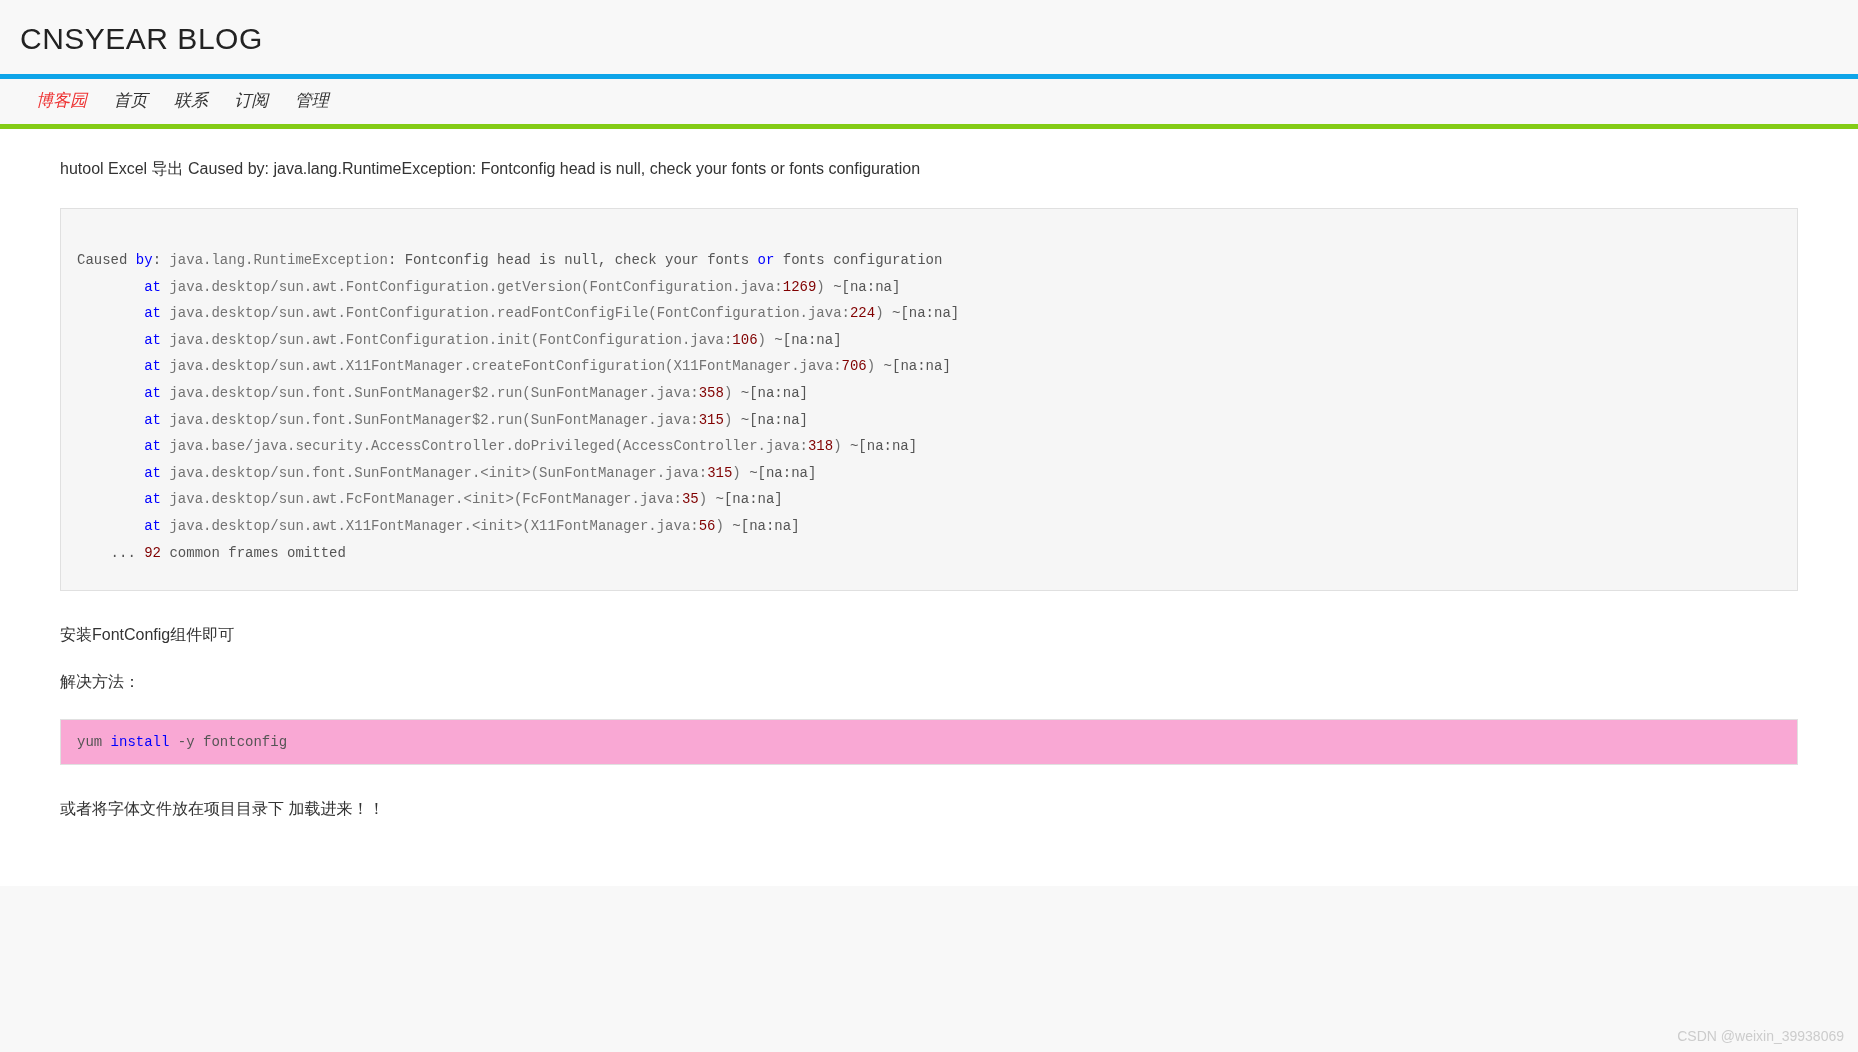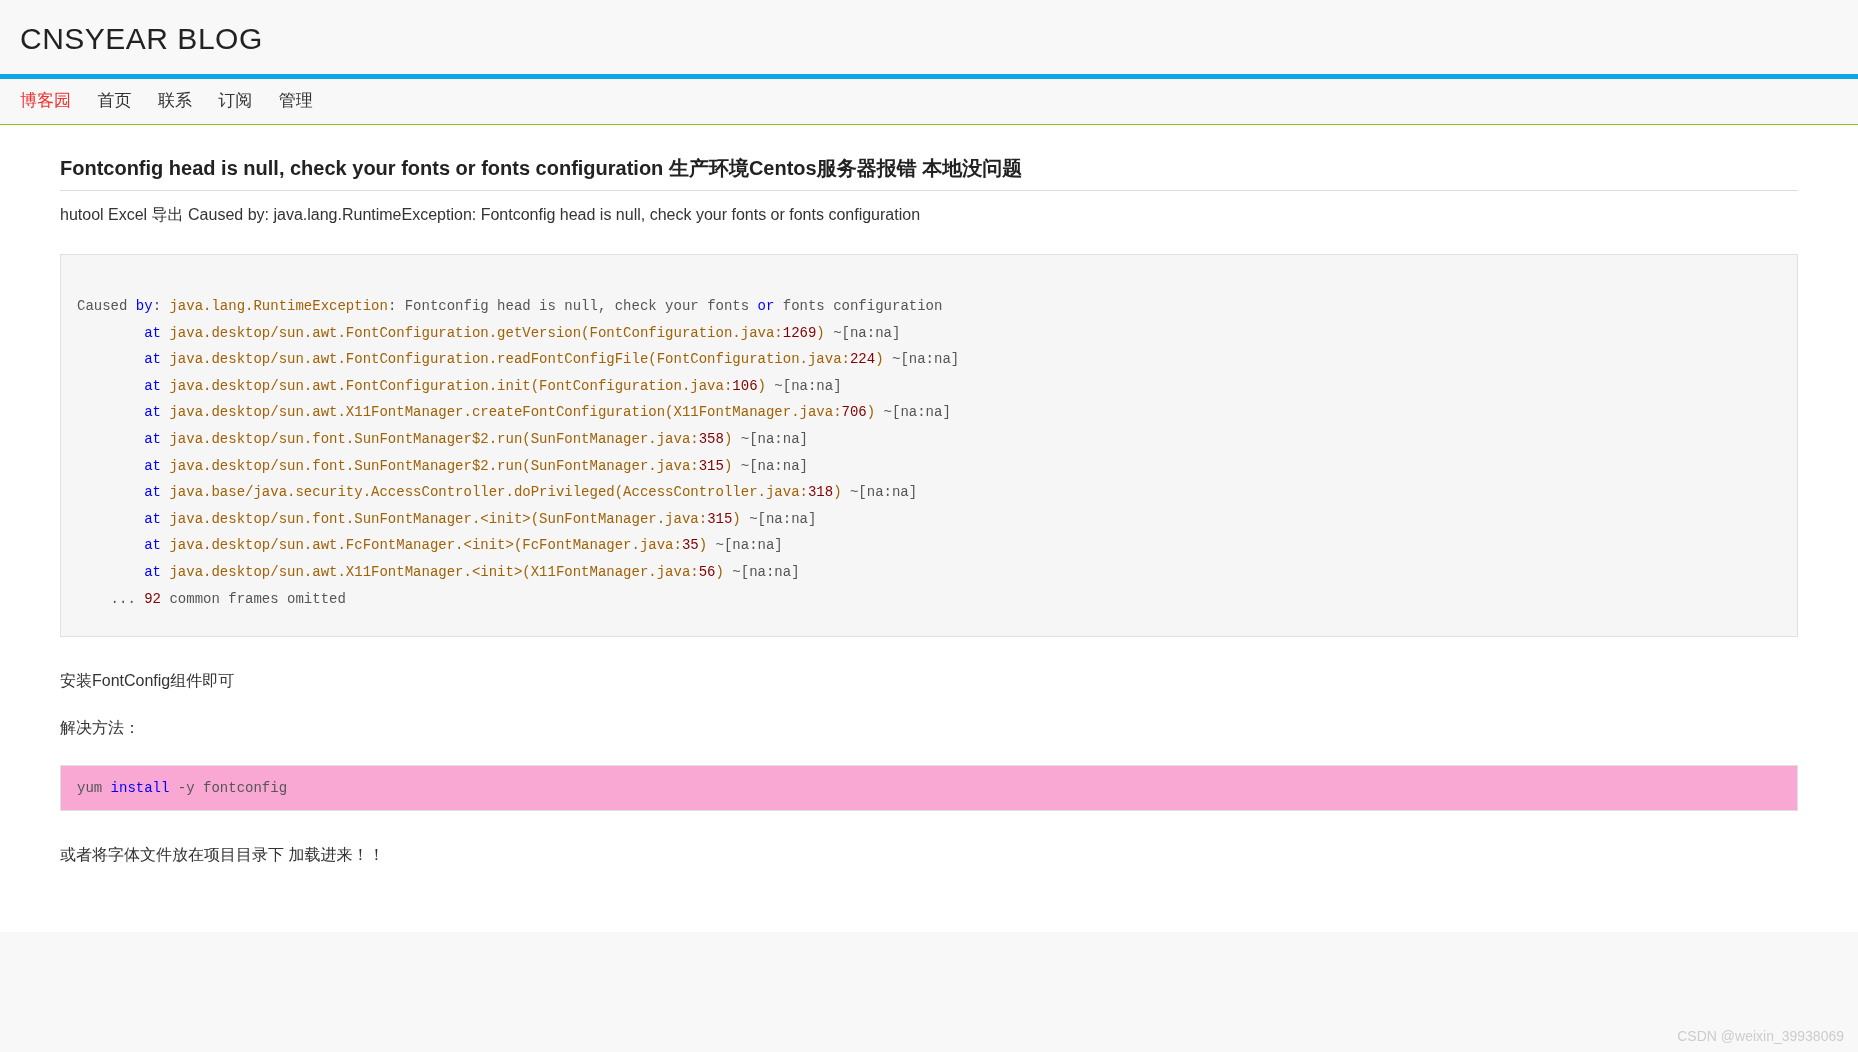--- a/index.html
+++ b/index.html
@@ -18,22 +18,23 @@
     font-weight: 400;
     color: #222;
     letter-spacing: 0.5px;
   }
   .blog-subtitle {
     font-size: 15px;
     color: #999;
     margin-top: 8px;
   }
   .nav {
-    padding: 10px 20px 12px 20px;
-    border-bottom: 1px solid #84cc16;
+    padding: 10px 20px 12px 36px;
+    border-bottom: 5px solid #84cc16;
+    font-style: italic;
   }
   .nav a {
     display: inline-block;
     margin-right: 22px;
     font-size: 17px;
     color: #333;
     text-decoration: none;
   }
   .nav a.active { color: #e33; }
   .content {
@@ -69,21 +70,21 @@
   .codeblock2 {
     background: #f9a8d4;
     border: 1px solid #e0e0e0;
     padding: 14px 16px;
     font-family: Consolas, "Courier New", monospace;
     font-size: 14px;
     color: #555;
     margin: 14px 0 34px 0;
   }
   .kw-blue { color: #0000ff; }
-  .kw-navy { color: #a16207; }
+  .kw-navy { color: #737373; }
   .kw-num { color: #800000; }
   .para {
     font-size: 16px;
     color: #333;
     margin-bottom: 26px;
     position: relative;
   }
   .redbox {
     position: absolute;
     border: 2px solid #e00;
@@ -111,21 +112,20 @@
 
 <div class="nav">
   <a href="#" class="active">博客园</a>
   <a href="#">首页</a>
   <a href="#">联系</a>
   <a href="#">订阅</a>
   <a href="#">管理</a>
 </div>
 
 <div class="content">
-  <h2 class="post-title">Fontconfig head is null, check your fonts or fonts configuration 生产环境Centos服务器报错 本地没问题</h2>
   <p class="intro">hutool Excel 导出 Caused by: java.lang.RuntimeException: Fontconfig head is null, check your fonts or fonts configuration</p>
 
   <div class="codeblock" id="stacktrace">Caused <span class="kw-blue">by</span>: <span class="kw-navy">java.lang.RuntimeException</span>: Fontconfig head is null, check your fonts <span class="kw-blue">or</span> fonts configuration
         <span class="kw-blue">at</span><span class="kw-navy"> java.desktop/sun.awt.FontConfiguration.getVersion(FontConfiguration.java:</span><span class="kw-num">1269</span><span class="kw-navy">)</span> ~[na:na]
         <span class="kw-blue">at</span><span class="kw-navy"> java.desktop/sun.awt.FontConfiguration.readFontConfigFile(FontConfiguration.java:</span><span class="kw-num">224</span><span class="kw-navy">)</span> ~[na:na]
         <span class="kw-blue">at</span><span class="kw-navy"> java.desktop/sun.awt.FontConfiguration.init(FontConfiguration.java:</span><span class="kw-num">106</span><span class="kw-navy">)</span> ~[na:na]
         <span class="kw-blue">at</span><span class="kw-navy"> java.desktop/sun.awt.X11FontManager.createFontConfiguration(X11FontManager.java:</span><span class="kw-num">706</span><span class="kw-navy">)</span> ~[na:na]
         <span class="kw-blue">at</span><span class="kw-navy"> java.desktop/sun.font.SunFontManager$2.run(SunFontManager.java:</span><span class="kw-num">358</span><span class="kw-navy">)</span> ~[na:na]
         <span class="kw-blue">at</span><span class="kw-navy"> java.desktop/sun.font.SunFontManager$2.run(SunFontManager.java:</span><span class="kw-num">315</span><span class="kw-navy">)</span> ~[na:na]
         <span class="kw-blue">at</span><span class="kw-navy"> java.base/java.security.AccessController.doPrivileged(AccessController.java:</span><span class="kw-num">318</span><span class="kw-navy">)</span> ~[na:na]

